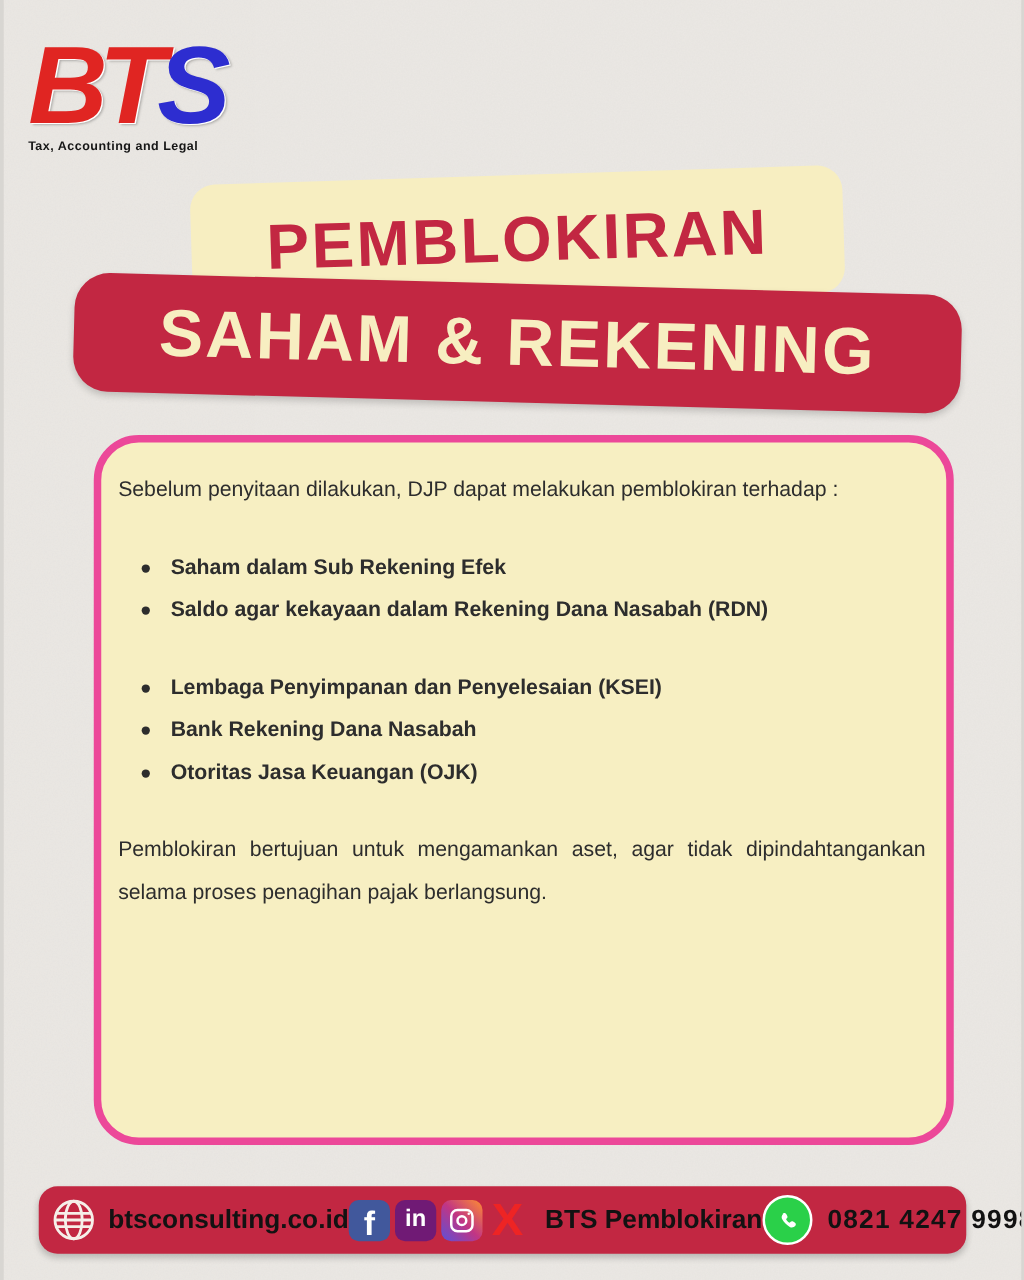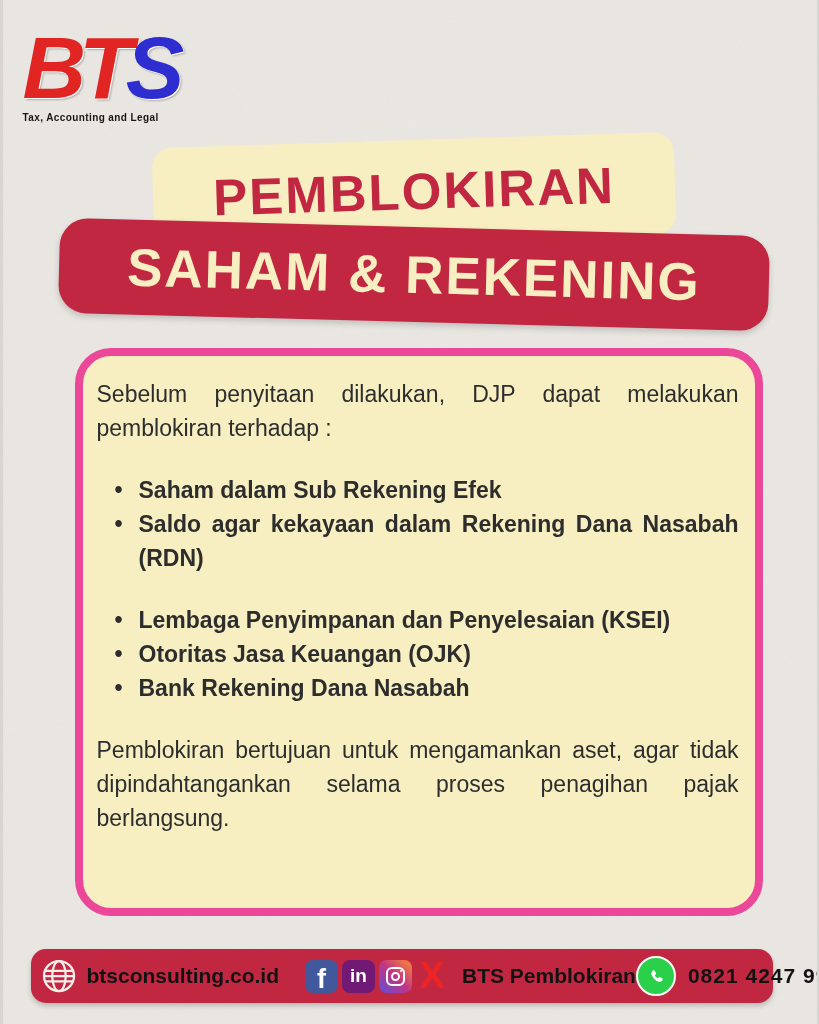--- a/index.html
+++ b/index.html
@@ -43,23 +43,23 @@
     display:flex; align-items:center; justify-content:center;
     box-shadow:0 3px 6px rgba(0,0,0,.18);
   }
   .title-red span {
     font-size:53px; font-weight:900; color:#f7eec1; letter-spacing:2px; white-space:nowrap;
   }
 
   
   .content-box {
     position:absolute; left:72px; top:348px; width:688px; height:568px;
-    background:#f7efc2; border:8px solid #ec4899; border-radius:36px;
+    background:#f7efc2; border:6px solid #ec4899; border-radius:36px;
     padding:21px 16px 12px 14px; color:#2d2d2d;
-    font-size:23px; line-height:34px;
+    font-size:17px; line-height:34px;
   }
   .content-box p { text-align:justify; margin:0 0 28px 0; }
   .content-box p.no-just { text-align:left; }
   .content-box ul { list-style:none; margin:0 0 28px 0; padding-left:42px;font-weight:bold; }
   .content-box li { position:relative; text-align:justify; }
   .content-box li::before {
     content:"\2022"; position:absolute; left:-24px; top:0; font-size:23px; color:#2d2d2d;
   }
   .content-box p:last-child { margin-bottom:16px; }
 
@@ -79,21 +79,21 @@
   .fb { background:#41589c; font-size:27px; padding-top:6px; }
   .li { background:#701a75; font-size:19px; }
   .ig { background:linear-gradient(45deg,#5b51d8 0%,#c13584 50%,#fd8d32 100%); }
   .ig-cam { width:19px; height:19px; border:2px solid #fff; border-radius:6px; position:relative; }
   .ig-cam::after { content:""; position:absolute; inset:3px; border:2px solid #fff; border-radius:50%; }
   .ig-cam::before { content:""; position:absolute; right:1px; top:1px; width:2px; height:2px; background:#fff; border-radius:50%; }
   .x-icon {
     font-size:36px; font-weight:900; color:#ee2424; line-height:1;
     margin:0 10px 0 4px; transform:scaleX(1.05); flex:none;
   }
-  .website { margin-right:26px; }
+  .website { }
   .account { margin-left:8px; }
   .wa {
     width:40px; height:40px; border-radius:50%; background:#2ad049; border:2px solid #fff;
     display:flex; align-items:center; justify-content:center; flex:none;
     margin-left:auto; margin-right:12px;
   }
   .phone { letter-spacing:1px; margin-right:4px; }
 </style>
 </head>
 <body>
@@ -121,22 +121,22 @@
   </div>
 
   <div class="content-box">
     <p>Sebelum penyitaan dilakukan, DJP dapat melakukan pemblokiran terhadap :</p>
     <ul>
       <li>Saham dalam Sub Rekening Efek</li>
       <li>Saldo agar kekayaan dalam Rekening Dana Nasabah (RDN)</li>
     </ul>
     <ul>
       <li>Lembaga Penyimpanan dan Penyelesaian (KSEI)</li>
+      <li>Bank Rekening Dana Nasabah</li>
       <li>Otoritas Jasa Keuangan (OJK)</li>
-      <li>Bank Rekening Dana Nasabah</li>
     </ul>
     <p>Pemblokiran bertujuan untuk mengamankan aset, agar tidak dipindahtangankan selama proses penagihan pajak berlangsung.</p>
   </div>
 
   <div class="footer-bar">
     <svg class="globe" viewBox="0 0 24 24" fill="none" stroke="#f6efe9" stroke-width="1.5">
       <circle cx="12" cy="12" r="10"></circle>
       <ellipse cx="12" cy="12" rx="4.5" ry="10"></ellipse>
       <path d="M2.5 8.5h19 M2.5 15.5h19 M2 12h20"></path>
     </svg>

